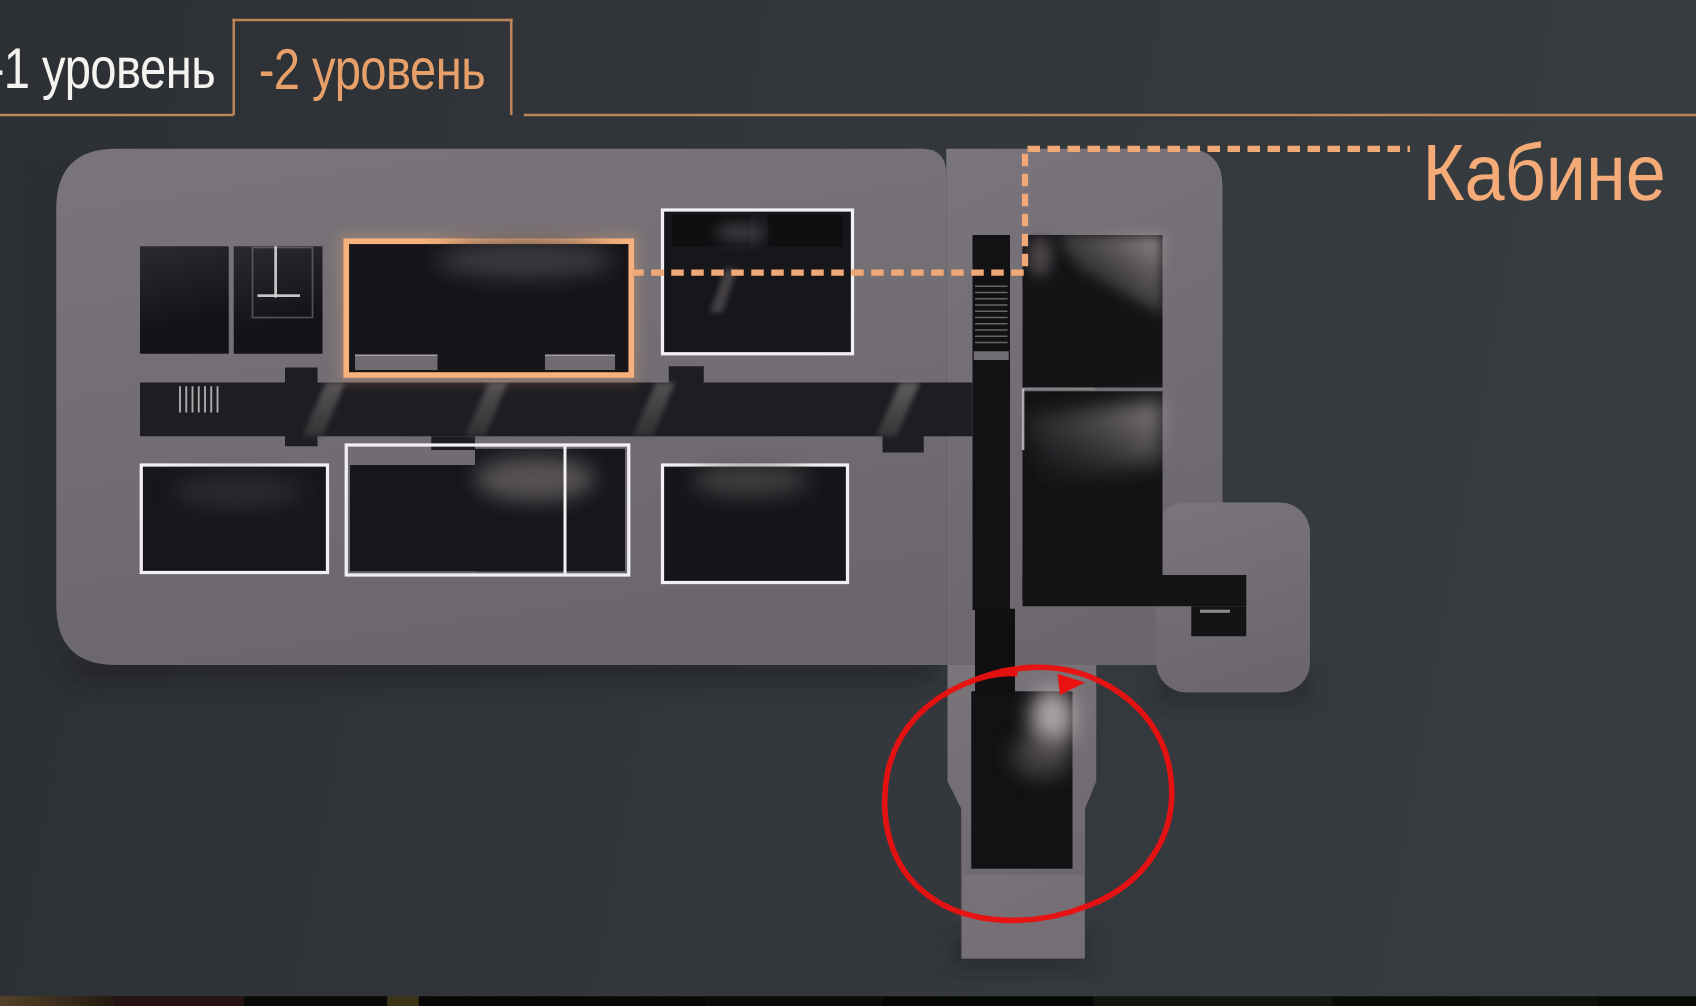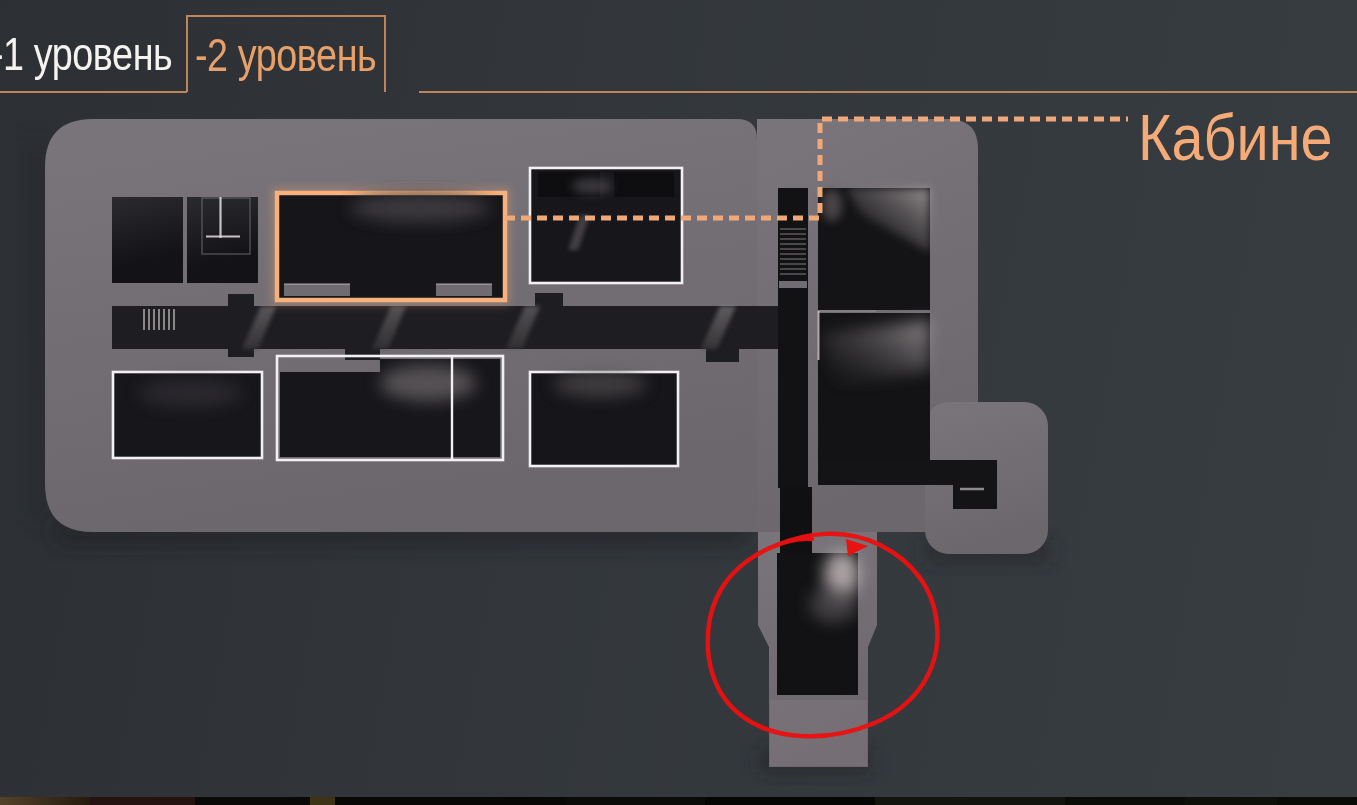--- a/index.html
+++ b/index.html
@@ -7,21 +7,21 @@
     position:relative;width:1357px;height:805px;overflow:hidden;
     background:linear-gradient(100deg,#2c2f33 0%,#32363a 38%,#383d41 100%);
     font-family:"Liberation Sans",sans-serif;
   }
   .map-svg{position:absolute;left:0;top:0;}
   
   .tab{position:absolute;top:15px;height:77px;display:flex;align-items:center;justify-content:center;
        font-size:46px;letter-spacing:-0.5px;cursor:pointer;}
   .tab .t{transform:scaleX(.82);white-space:nowrap;}
   .tab-1{left:-22px;width:208px;color:#f5f3f0;}
-  .tab-2{left:186px;width:200px;color:#e7a069;border:2px solid #c08557;border-bottom:none;box-sizing:border-box;}
+  .tab-2{left:186px;width:224px;color:#e7a069;border:2px solid #c08557;border-bottom:none;box-sizing:border-box;}
   .tabline{position:absolute;top:91px;height:0;border-top:2px solid #c08557;}
   .tabline-left{left:0;width:187px;}
   .tabline-right{left:419px;right:0;}
   
   .callout{position:absolute;left:1138px;top:106px;font-size:64px;color:#f5ab78;
            line-height:1;white-space:nowrap;transform:scaleX(.9);transform-origin:left top;}
   
   .strip{position:absolute;left:0;top:797px;width:1357px;height:8px;display:flex;}
   .strip div{height:8px;}
 </style>

